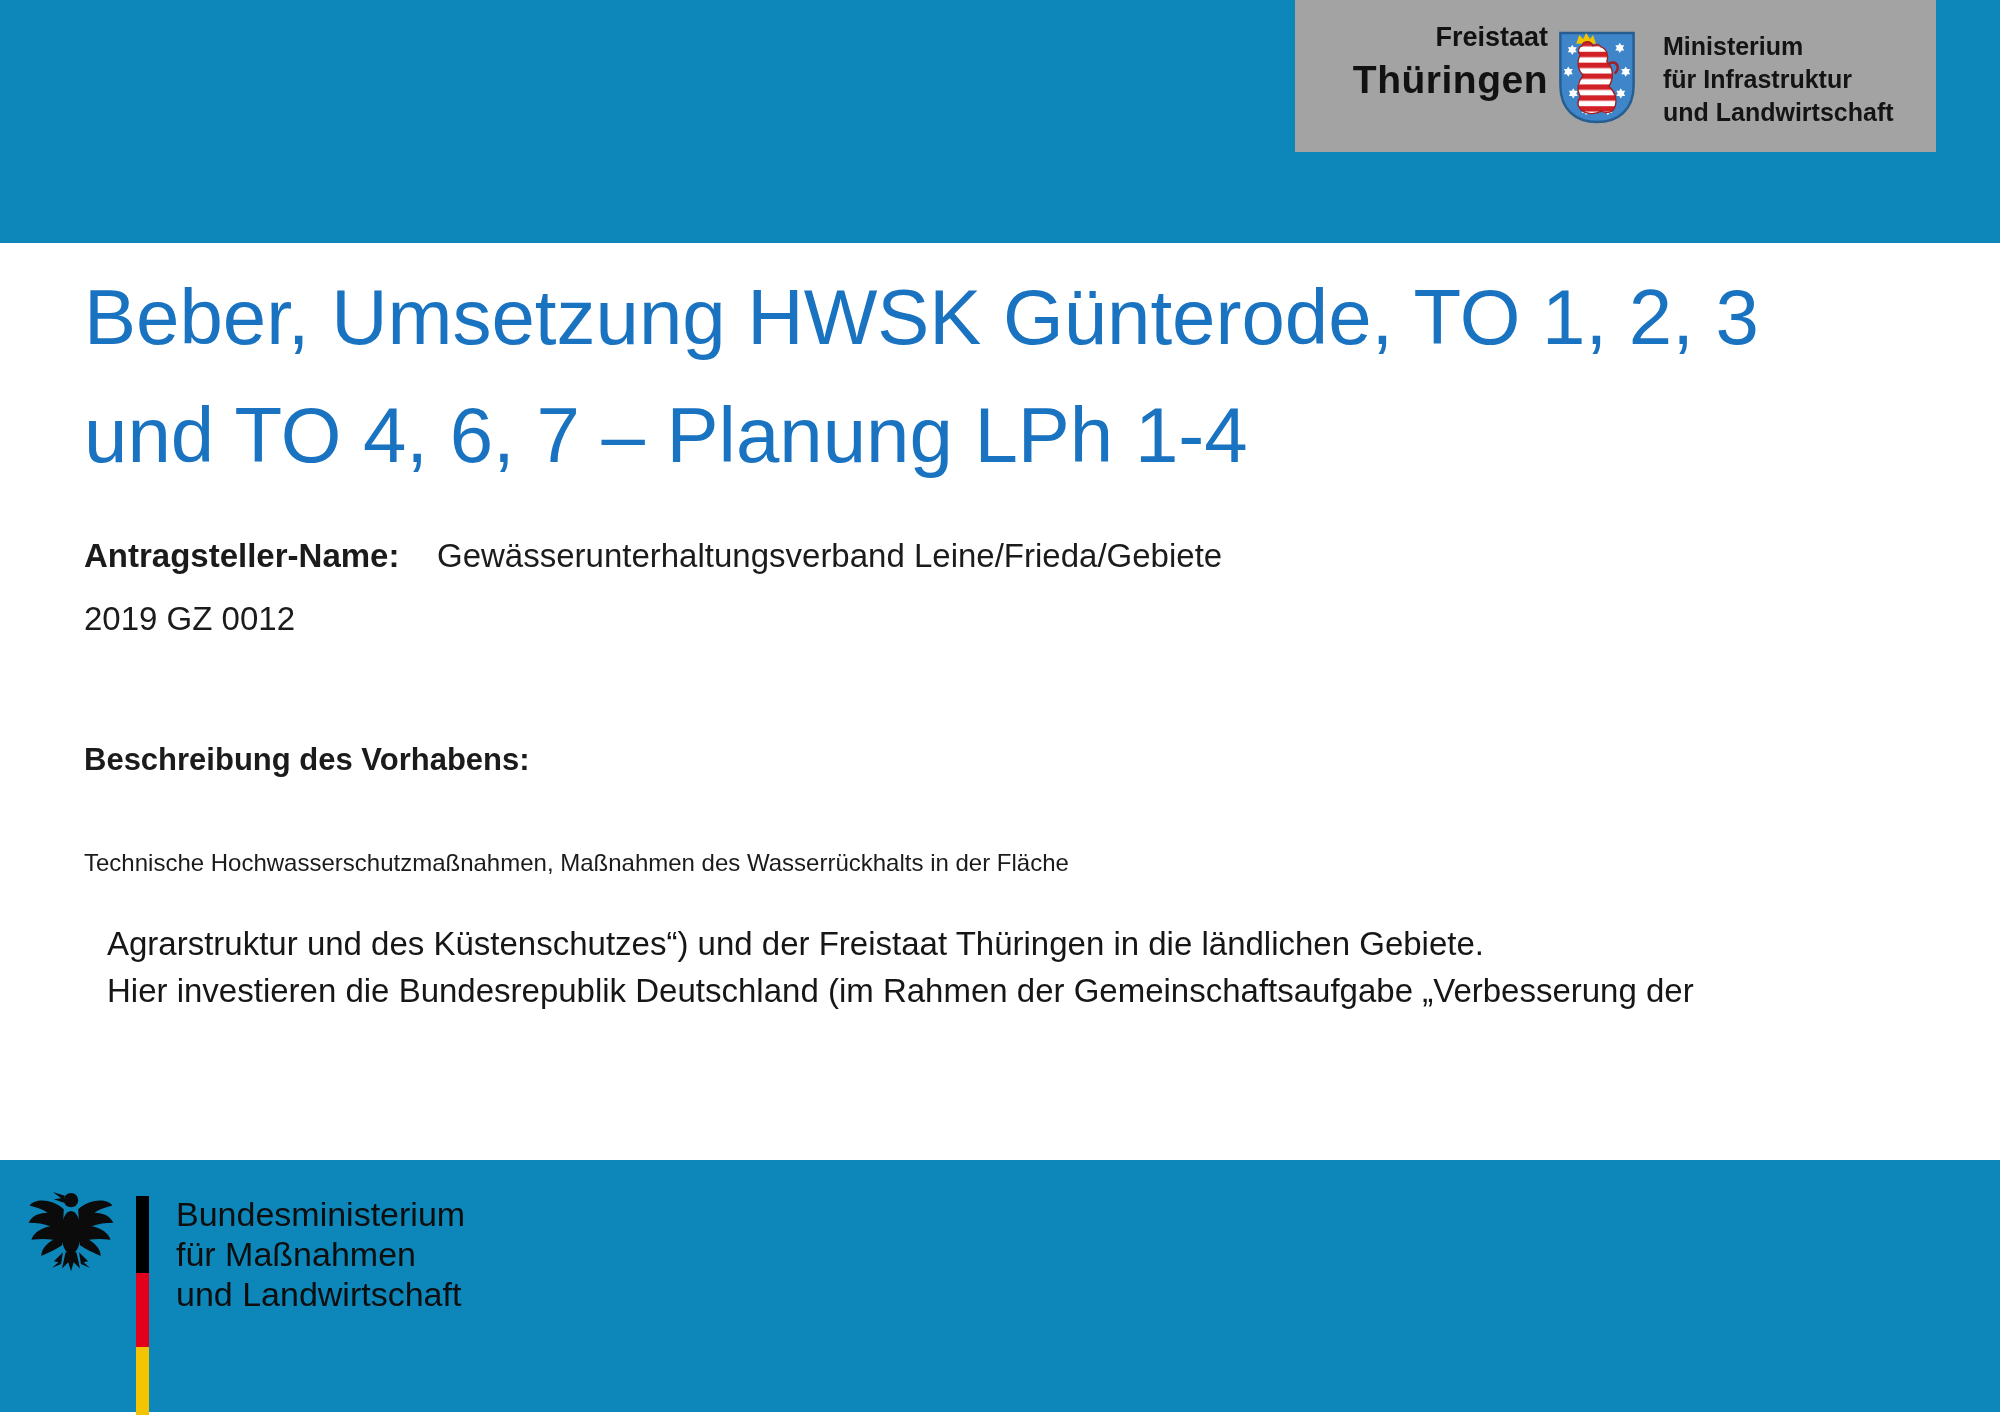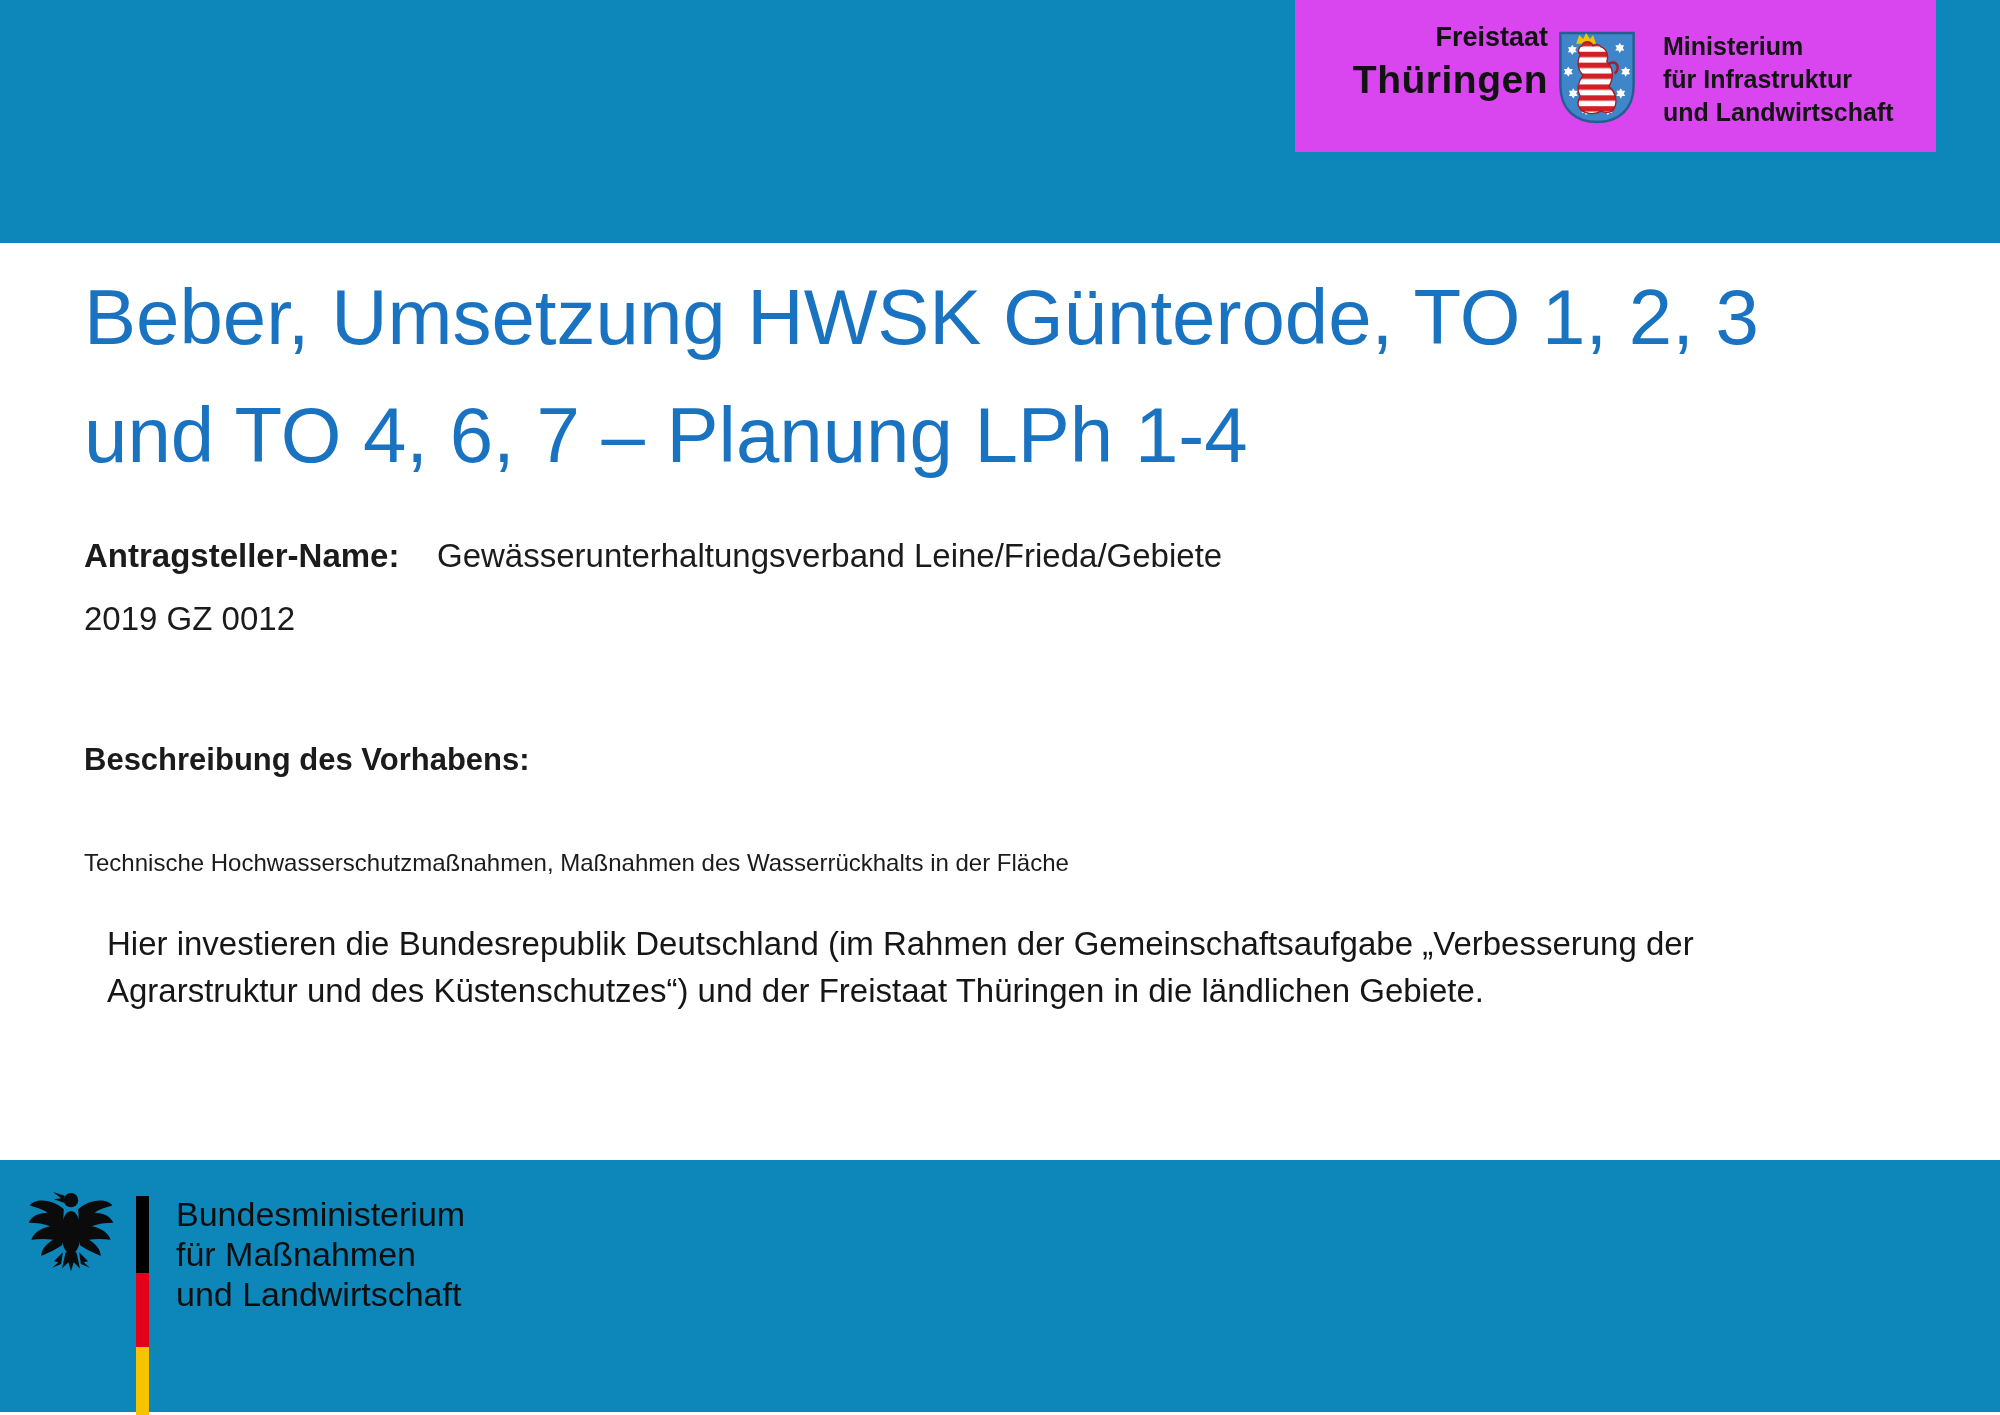--- a/index.html
+++ b/index.html
@@ -2,21 +2,21 @@
 <html><head>
 <meta charset="utf-8">
 <style>
   html,body{margin:0;padding:0;background:#555;}
   .page{
     position:relative;width:2000px;height:1415px;background:#ffffff;overflow:hidden;
     font-family:"Liberation Sans",sans-serif;color:#1b1b1b;
   }
   
   .top-band{position:absolute;left:0;top:0;width:2000px;height:243px;background:#0d86ba;}
-  .logo-box{position:absolute;left:1295px;top:0;width:641px;height:152px;background:#d946ef;}
+  .logo-box{position:absolute;left:1295px;top:0;width:641px;height:152px;background:#a3a3a3;}
   .wordmark{position:absolute;right:388px;top:22px;text-align:right;color:#121212;white-space:nowrap;}
   .freistaat{font-size:27px;font-weight:600;line-height:30px;}
   .thueringen{font-size:39px;font-weight:600;line-height:56px;letter-spacing:.5px;}
   .shield{position:absolute;left:262px;top:30px;}
   .ministry{position:absolute;left:368px;top:30px;font-size:25px;font-weight:700;line-height:33px;color:#141414;white-space:nowrap;}
   
   .page-title{position:absolute;left:84px;top:258px;width:1900px;color:#1a73c0;font-weight:400;font-size:78px;line-height:118px;}
   .page-title div{white-space:nowrap;}
   .fields{position:absolute;left:84px;top:536px;font-size:33px;}
   .field-row{display:flex;line-height:40px;margin-bottom:23px;}
@@ -92,22 +92,22 @@
     </div>
     <div class="field-row">
       <div class="field-value">2019 GZ 0012</div>
     </div>
   </div>
 
   <div class="desc-heading">Beschreibung des Vorhabens:</div>
   <div class="desc-text">Technische Hochwasserschutzmaßnahmen, Maßnahmen des Wasserrückhalts in der Fläche</div>
 
   <div class="funding-note">
+    <div>Agrarstruktur und des Küstenschutzes“) und der Freistaat Thüringen in die ländlichen Gebiete.</div>
     <div>Hier investieren die Bundesrepublik Deutschland (im Rahmen der Gemeinschaftsaufgabe „Verbesserung der</div>
-    <div>Agrarstruktur und des Küstenschutzes“) und der Freistaat Thüringen in die ländlichen Gebiete.</div>
   </div>
 
   <div class="bottom-band"></div>
 
   <div class="eagle">
     <svg width="90" height="100" viewBox="0 0 100 105" xmlns="http://www.w3.org/2000/svg" aria-hidden="true">
       <g fill="#0b0b0b">
         <path d="M42,26 C28,14 10,14 4,22 C12,24 18,26 24,30 C14,30 6,34 3,41 C12,41 20,42 27,45 C16,47 8,53 6,60 C15,59 23,59 30,60 C22,65 17,71 17,78 C26,74 34,70 40,66 Z"></path>
         <path transform="translate(100,0) scale(-1,1)" d="M42,26 C28,14 10,14 4,22 C12,24 18,26 24,30 C14,30 6,34 3,41 C12,41 20,42 27,45 C16,47 8,53 6,60 C15,59 23,59 30,60 C22,65 17,71 17,78 C26,74 34,70 40,66 Z"></path>
         <ellipse cx="50" cy="52" rx="11" ry="24"></ellipse>

